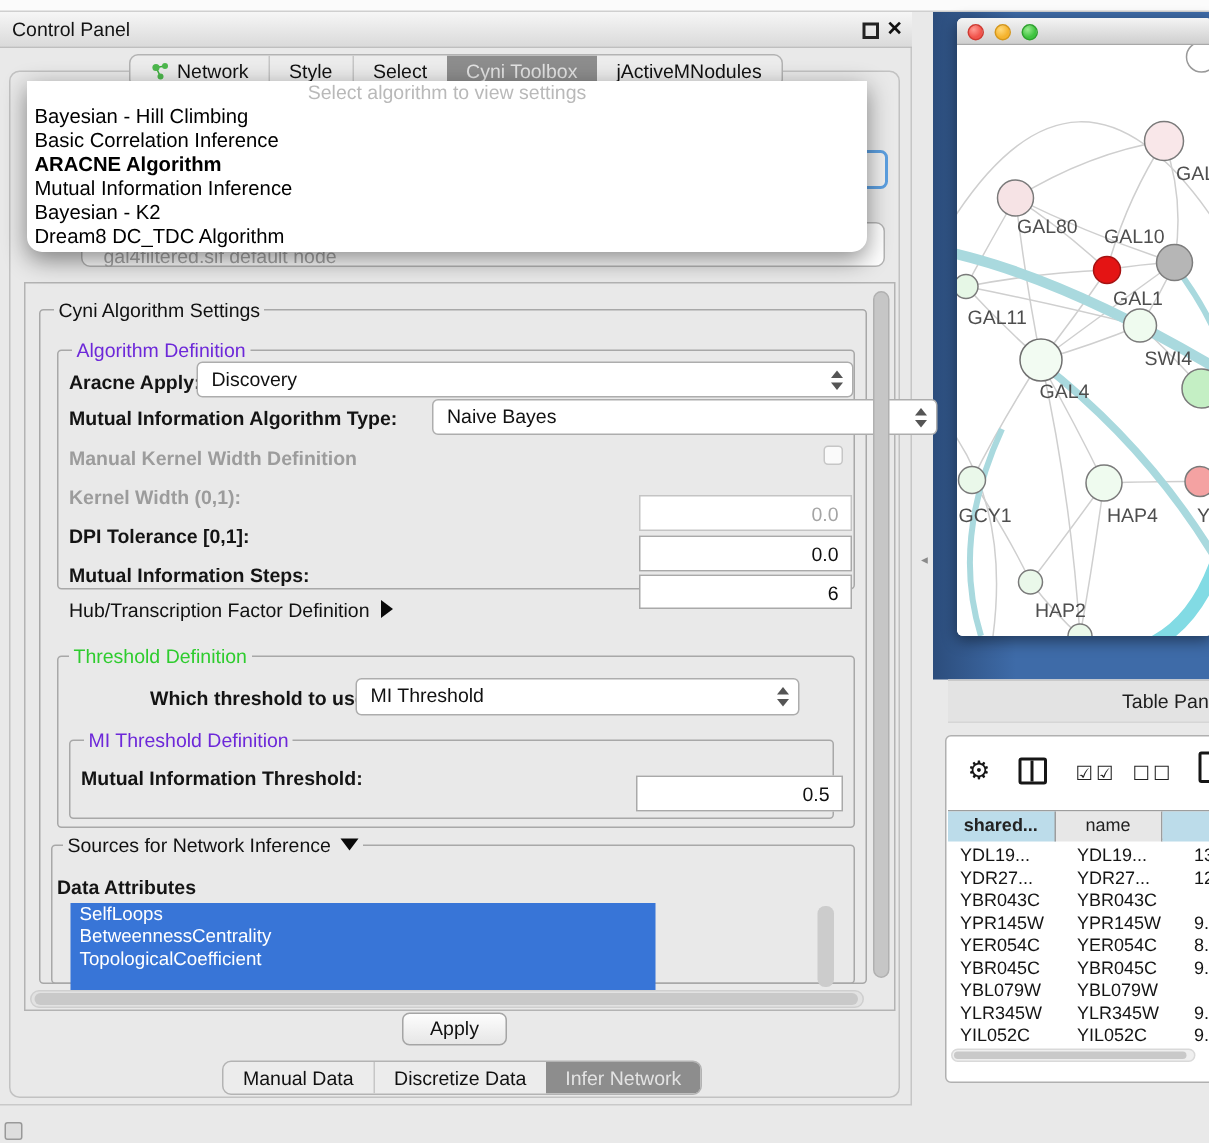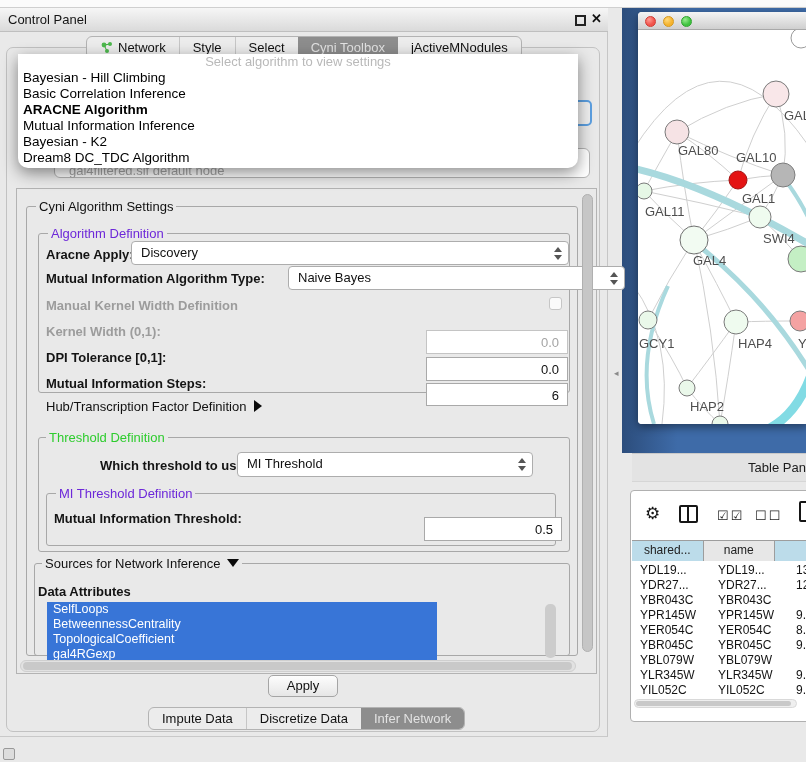--- a/index.html
+++ b/index.html
@@ -67,21 +67,21 @@
   
   .tp-titlebar { left:632px; top:453px; width:184px; height:29px; background:#e3e3e3; border-top:1px solid #c9c9c9; border-bottom:1px solid #d6d6d6; font-size:13px; color:#1d1d1d; line-height:28px; padding-left:15px;text-align:right; }
   .tp-box { left:630px; top:490px; width:200px; height:232px; background:#fff; border:1px solid #b0b0b0; border-radius:4px; overflow:hidden; }
   .gear { left:14px; top:12px; font-size:17px; color:#161616; }
   .split-icon { left:48px; top:14px; width:19px; height:18px; border:2px solid #161616; border-radius:2px; }
   .split-icon:before { content:""; position:absolute; left:6px; top:0; width:2px; height:14px; background:#161616; }
   .cb-glyph { font-size:13px; color:#222; letter-spacing:2px; }
   .doc-icon { left:168px; top:10px; width:15px; height:21px; border:2px solid #161616; border-radius:2px; background:#fff; }
   .thead { left:1px; top:49px; width:198px; height:20px; display:flex; border-top:1px solid #9d9d9d; border-bottom:1px solid #9d9d9d; }
   .th { height:20px; font-size:12px; color:#222; text-align:center; line-height:19px; border-right:1px solid #9d9d9d; background:#e7e7e7; overflow:hidden; white-space:nowrap; }
-  .th.hl { background:#bcdcea; }
+  .th.hl { background:#bcdcea;font-weight:bold; }
   .trow { position:absolute; width:198px; height:15px; font-size:12px; color:#141414; white-space:nowrap; }
   .td { position:absolute; top:0; height:15px; line-height:15px; padding-left:8px; overflow:hidden; }
   .tp-hscroll { left:3px; top:208px; width:163px; height:9px; background:#efefef; border:1px solid #d9d9d9; border-radius:5px; }
   .tp-hthumb { position:absolute; left:1px; top:1px; width:155px; height:5px; background:#c9c9c9; border-radius:3px; }
 </style>
 </head>
 <body>
 
 <div class="screen">
 
@@ -202,29 +202,28 @@
 
   <div class="abs grp" style="left:34px; top:563px; width:536px; height:93px;"></div>
   <div class="abs grp-lbl" style="left:42px; top:556px;">
     <span>Sources for Network Inference</span><span class="tri-d"></span>
   </div>
   <div class="abs flbl" style="left:38px; top:584px;">Data Attributes</div>
   <div class="abs attr-list" id="attr-list">
       <div class="row">SelfLoops</div>
       <div class="row">BetweennessCentrality</div>
       <div class="row">TopologicalCoefficient</div>
-      <div class="row">gal4RGexp</div>
     </div>
   <div class="abs list-thumb"></div>
 
   <div class="abs apply-btn">Apply</div>
 
   <div class="abs seg" style="left:148px; top:707px;">
       <div class="tab">
-        <span>Impute Data</span>
+        <span>Manual Data</span>
       </div>
       <div class="tab">
         <span>Discretize Data</span>
       </div>
       <div class="tab sel">
         <span>Infer Network</span>
       </div>
     </div>
 
   <div class="abs mini-icon"></div>

